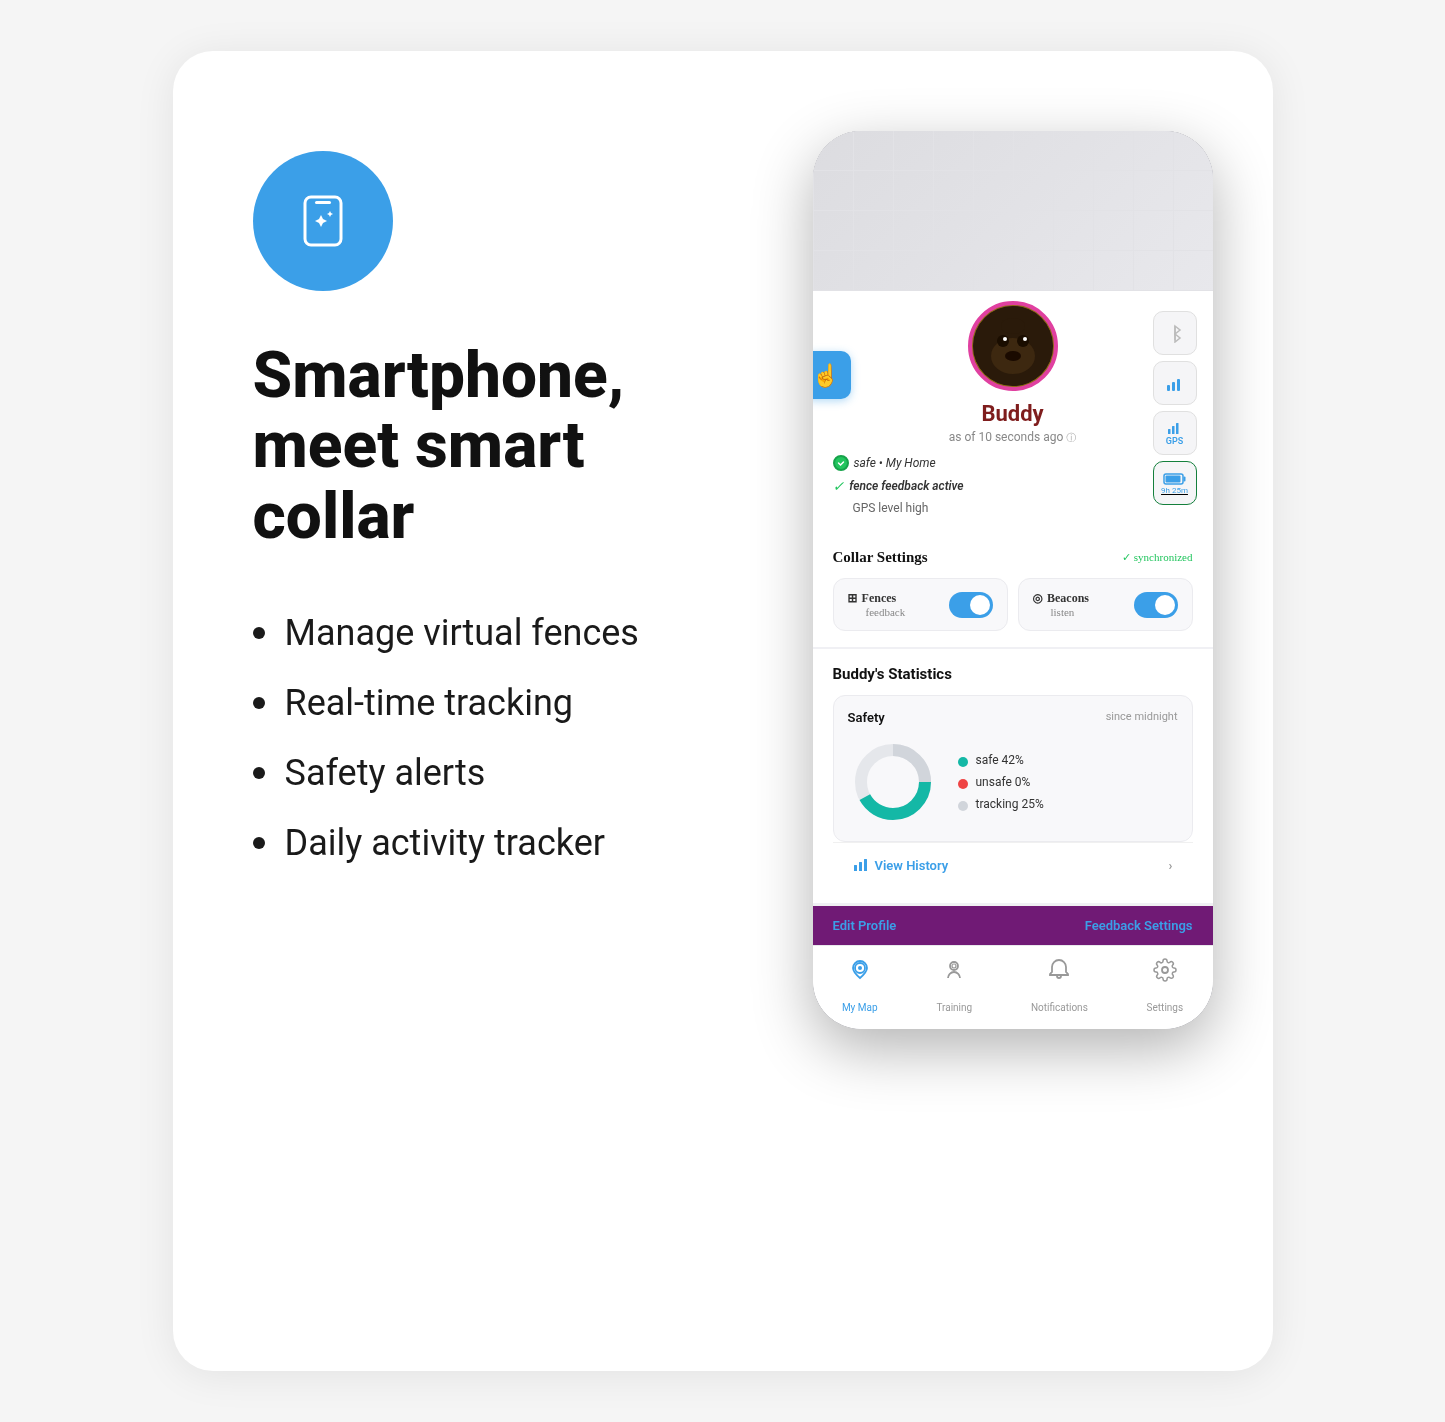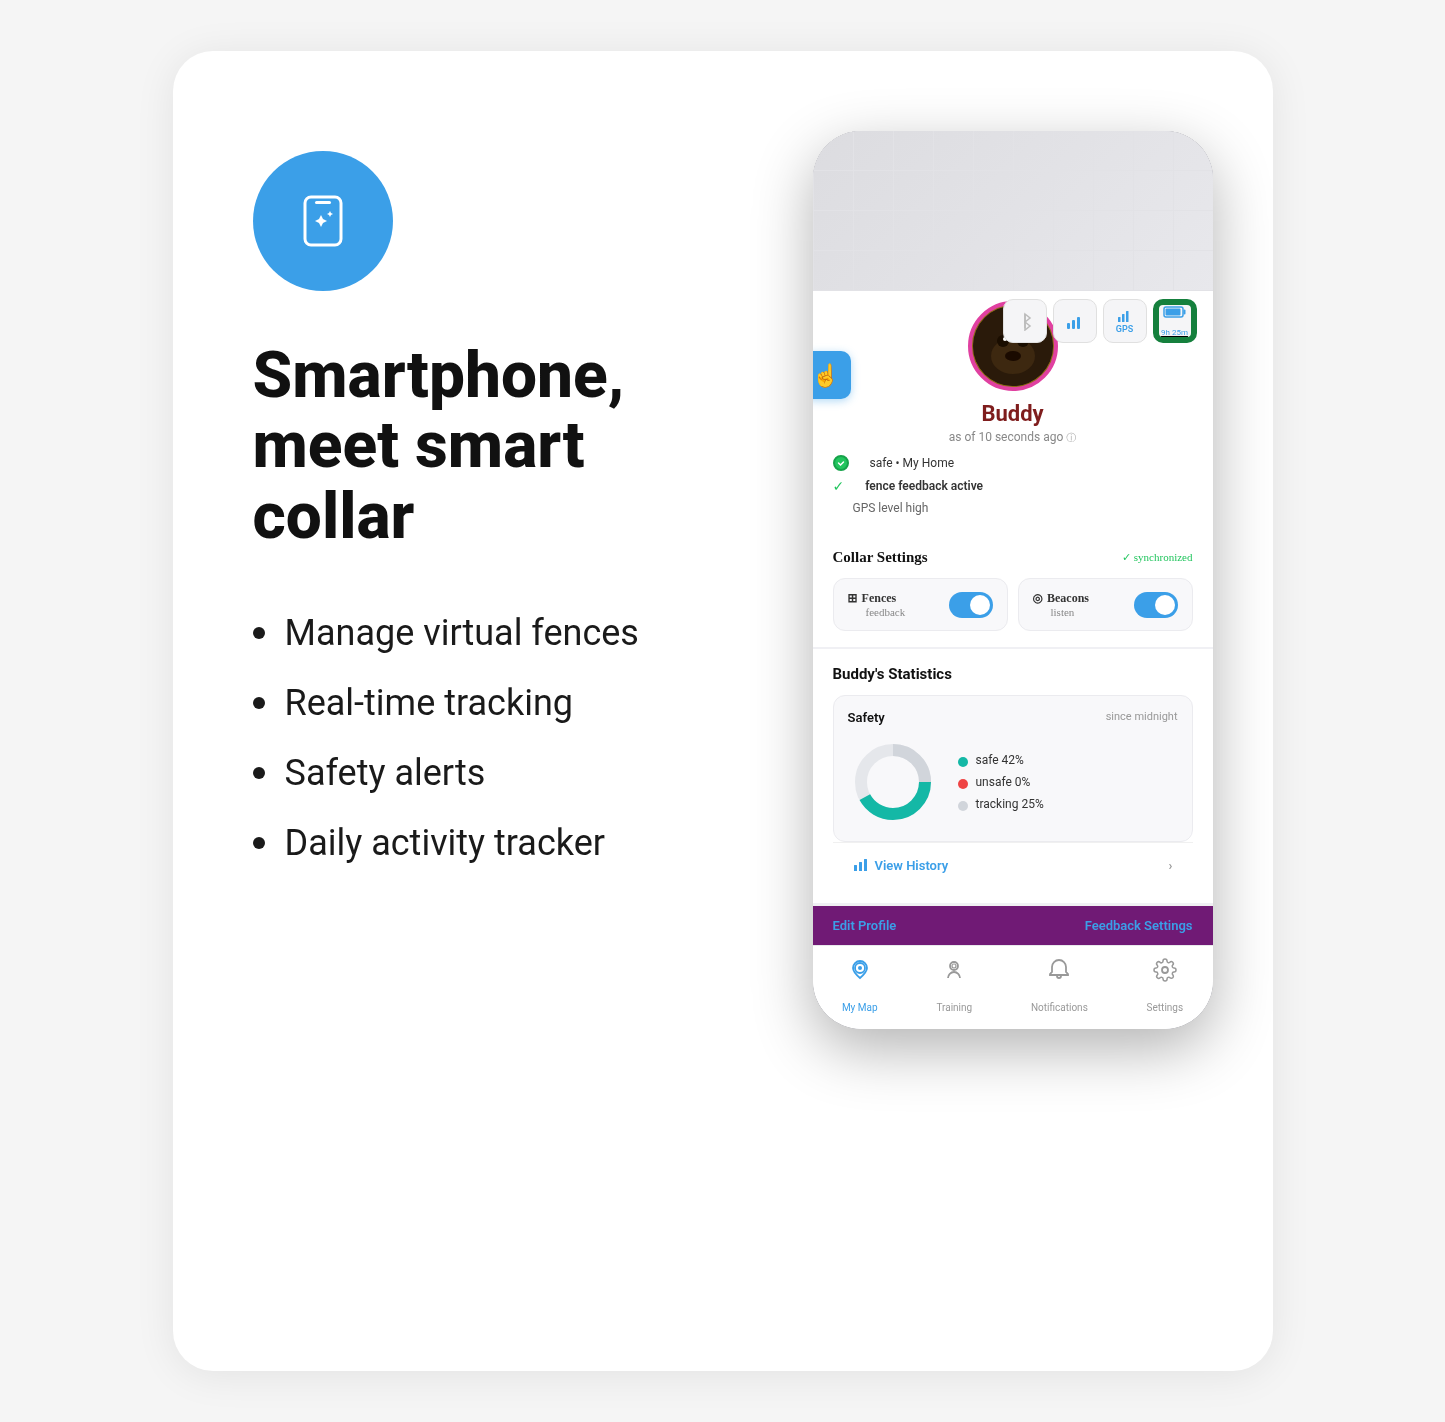--- a/index.html
+++ b/index.html
@@ -129,25 +129,26 @@
       margin-bottom: 4px;
     }
     .timestamp {
       font-size: 12px;
       color: #888;
       margin-bottom: 10px;
     }
     .status-row {
       display: flex;
       align-items: center;
-      gap: 21px;
+      gap: 5px;
       font-size: 13px;
       color: #333;
       margin-bottom: 4px;
       align-self: flex-start;
+      font-style: italic;
     }
     .status-dot-green {
       width: 16px;
       height: 16px;
       border-radius: 50%;
       background: #22c55e;
       border: 2px solid #16a34a;
       display: flex;
       align-items: center;
       justify-content: center;
@@ -159,23 +160,23 @@
     .gps-row {
       font-size: 12px;
       color: #666;
       align-self: flex-start;
       margin-bottom: 4px;
     }
     
     .icons-row {
       position: absolute;
       right: 16px;
-      top: 8px;
-      display: flex;
-      flex-direction: row;
+      top: 20px;
+      display: flex;
+      flex-direction: column;
       gap: 6px;
     }
     .icon-box {
       width: 44px;
       height: 44px;
       background: #f5f5f7;
       border-radius: 10px;
       border: 1px solid #e0e0e0;
       display: flex;
       align-items: center;
@@ -192,25 +193,25 @@
       flex-direction: column;
       align-items: center;
       justify-content: center;
     }
     .gps-label { font-size: 9px; font-weight: 600; color: #3b9fe8; }
     .battery-box {
       width: 44px;
       height: 44px;
       background: #f5f5f7;
       border-radius: 10px;
-      border: 6px solid #15803d;
+      border: 1px solid #15803d;
       display: flex;
       flex-direction: column;
       align-items: center;
-      justify-content: space-between;
+      justify-content: center;
       text-decoration: underline;
     }
     .battery-label { font-size: 8px; color: #3b9fe8; }
     
     .section-bg {
       background: #ffffff;
       margin: 0 0 2px 0;
       padding: 16px 20px;
       font-family: Liberation Serif, serif;
     }

